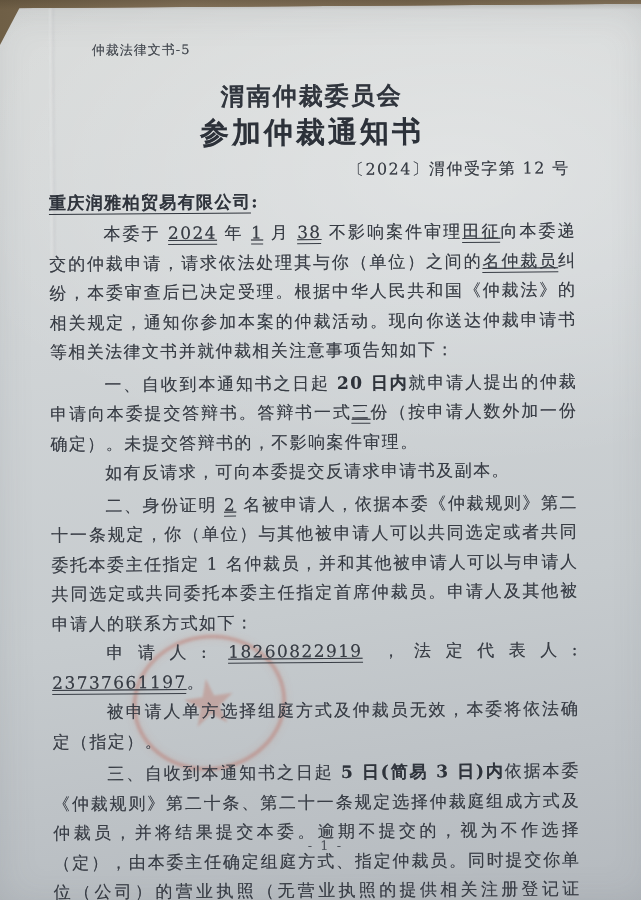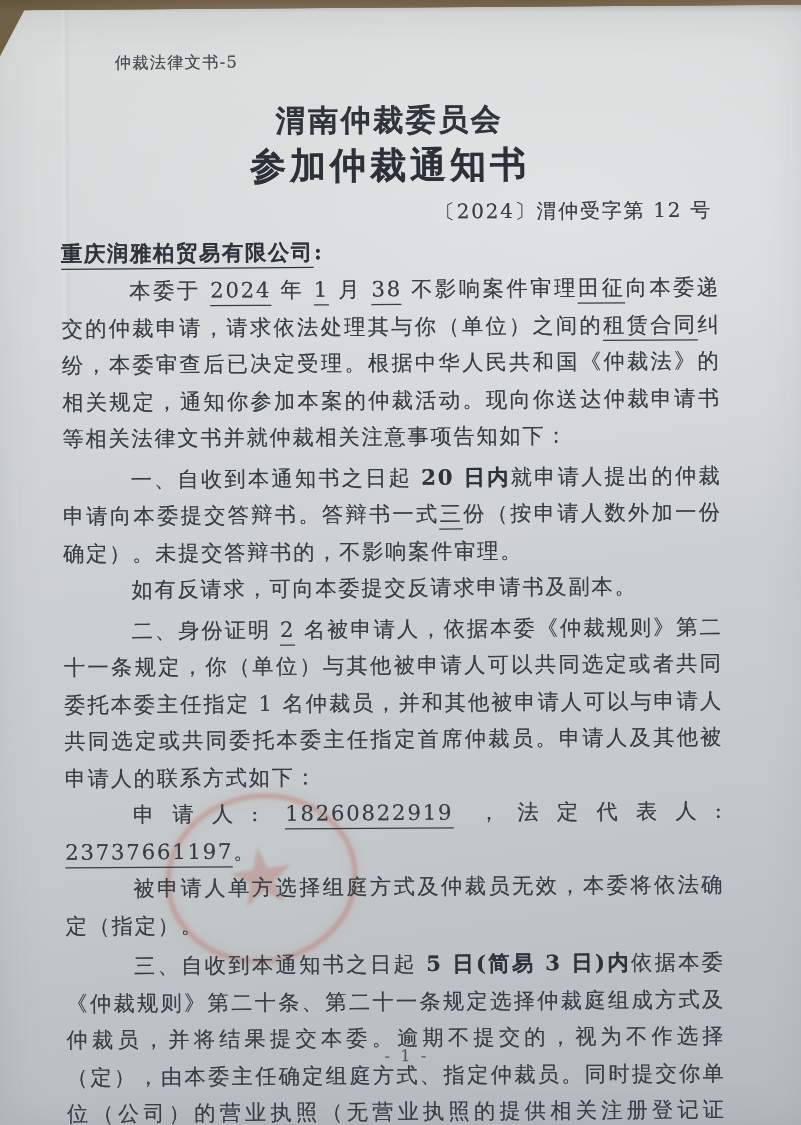--- a/index.html
+++ b/index.html
@@ -30,21 +30,21 @@
   }
   .corner-label{font-size:13px;margin-left:44px;letter-spacing:1px;color:#454a51;}
   .title-org{margin-top:22px;text-align:center;font-size:24px;font-weight:700;letter-spacing:2px;color:#30353d;}
   .title-doc{text-align:center;font-size:29px;font-weight:700;letter-spacing:3px;color:#2c3139;margin-top:1px;}
   .case-no{margin-top:7px;text-align:right;font-size:16px;padding-right:6px;}
   .addressee{margin-top:9px;font-size:17px;font-weight:700;color:#2f343c;}
   .addressee .u{border-bottom:1.5px solid #2f343c;padding-bottom:1px;}
   .paras{margin-top:5px;font-size:17px;line-height:29.5px;}
   .para{margin:0;text-indent:3.2em;text-align:justify;}
   .para.gap{margin-top:3px;}
-  .para .u{border-bottom:1px solid #383d45;padding-bottom:1px;}
+  .para .u{border-bottom:1px solid #383d45;padding-bottom:1px;text-decoration:underline;}
   .para .b{font-weight:700;color:#2e333b;}
   .page-num{position:absolute;left:0;width:100%;top:832px;text-align:center;
     font-size:13px;color:#4d525a;letter-spacing:2px;z-index:2;}
   .seal{
     position:absolute;left:138px;top:628px;width:146px;height:128px;z-index:1;
     border:4px solid rgba(186,74,52,.30);border-radius:50%;
     transform:rotate(-8deg);filter:blur(1.3px);
     display:flex;align-items:center;justify-content:center;
     box-shadow:0 0 10px rgba(186,74,52,.10), inset 0 0 10px rgba(186,74,52,.10);
   }
@@ -61,21 +61,21 @@
     <div class="seal">
       <span class="star">★</span>
     </div>
     <div class="content">
       <div class="corner-label">仲裁法律文书-5</div>
       <div class="title-org">渭南仲裁委员会</div>
       <div class="title-doc">参加仲裁通知书</div>
       <div class="case-no">〔2024〕渭仲受字第 12 号</div>
       <div class="addressee"><span class="u">重庆润雅柏贸易有限公司</span><span>:</span></div>
       <div class="paras">
-          <p class="para"><span>本委于 </span><span class="u">2024</span><span> 年 </span><span class="u">1</span><span> 月 </span><span class="u">38</span><span> 不影响案件审理</span><span class="u">田征</span><span>向本委递交的仲裁申请，请求依法处理其与你（单位）之间的</span><span class="u">租赁合同</span><span>纠纷，本委审查后已决定受理。根据中华人民共和国《仲裁法》的相关规定，通知你参加本案的仲裁活动。现向你送达仲裁申请书等相关法律文书并就仲裁相关注意事项告知如下：</span></p>
+          <p class="para"><span>本委于 </span><span class="u">2024</span><span> 年 </span><span class="u">1</span><span> 月 </span><span class="u">38</span><span> 不影响案件审理</span><span class="u">田征</span><span>向本委递交的仲裁申请，请求依法处理其与你（单位）之间的</span><span class="u">名仲裁员</span><span>纠纷，本委审查后已决定受理。根据中华人民共和国《仲裁法》的相关规定，通知你参加本案的仲裁活动。现向你送达仲裁申请书等相关法律文书并就仲裁相关注意事项告知如下：</span></p>
           <p class="para gap"><span>一、自收到本通知书之日起 </span><span class="b">20 日内</span><span>就申请人提出的仲裁申请向本委提交答辩书。答辩书一式</span><span class="u">三</span><span>份（按申请人数外加一份确定）。未提交答辩书的，不影响案件审理。</span></p>
           <p class="para"><span>如有反请求，可向本委提交反请求申请书及副本。</span></p>
           <p class="para gap"><span>二、身份证明 </span><span class="u">2</span><span> 名被申请人，依据本委《仲裁规则》第二十一条规定，你（单位）与其他被申请人可以共同选定或者共同委托本委主任指定 1 名仲裁员，并和其他被申请人可以与申请人共同选定或共同委托本委主任指定首席仲裁员。申请人及其他被申请人的联系方式如下：</span></p>
           <p class="para"><span>申请人: </span><span class="u">18260822919</span><span> ，法定代表人: </span><span class="u">23737661197</span><span>。</span></p>
           <p class="para"><span>被申请人单方选择组庭方式及仲裁员无效，本委将依法确定（指定）。</span></p>
           <p class="para gap"><span>三、自收到本通知书之日起 </span><span class="b">5 日(简易 3 日)内</span><span>依据本委《仲裁规则》第二十条、第二十一条规定选择仲裁庭组成方式及仲裁员，并将结果提交本委。逾期不提交的，视为不作选择（定），由本委主任确定组庭方式、指定仲裁员。同时提交你单位（公司）的营业执照（无营业执照的提供相关注册登记证件）、法定代表人（负责人）身份证明、组织机构代码证等证件；自然人需提供本人的身份证件。</span></p>
         </div>
     </div>
     <div class="page-num">- 1 -</div>
   </div>

